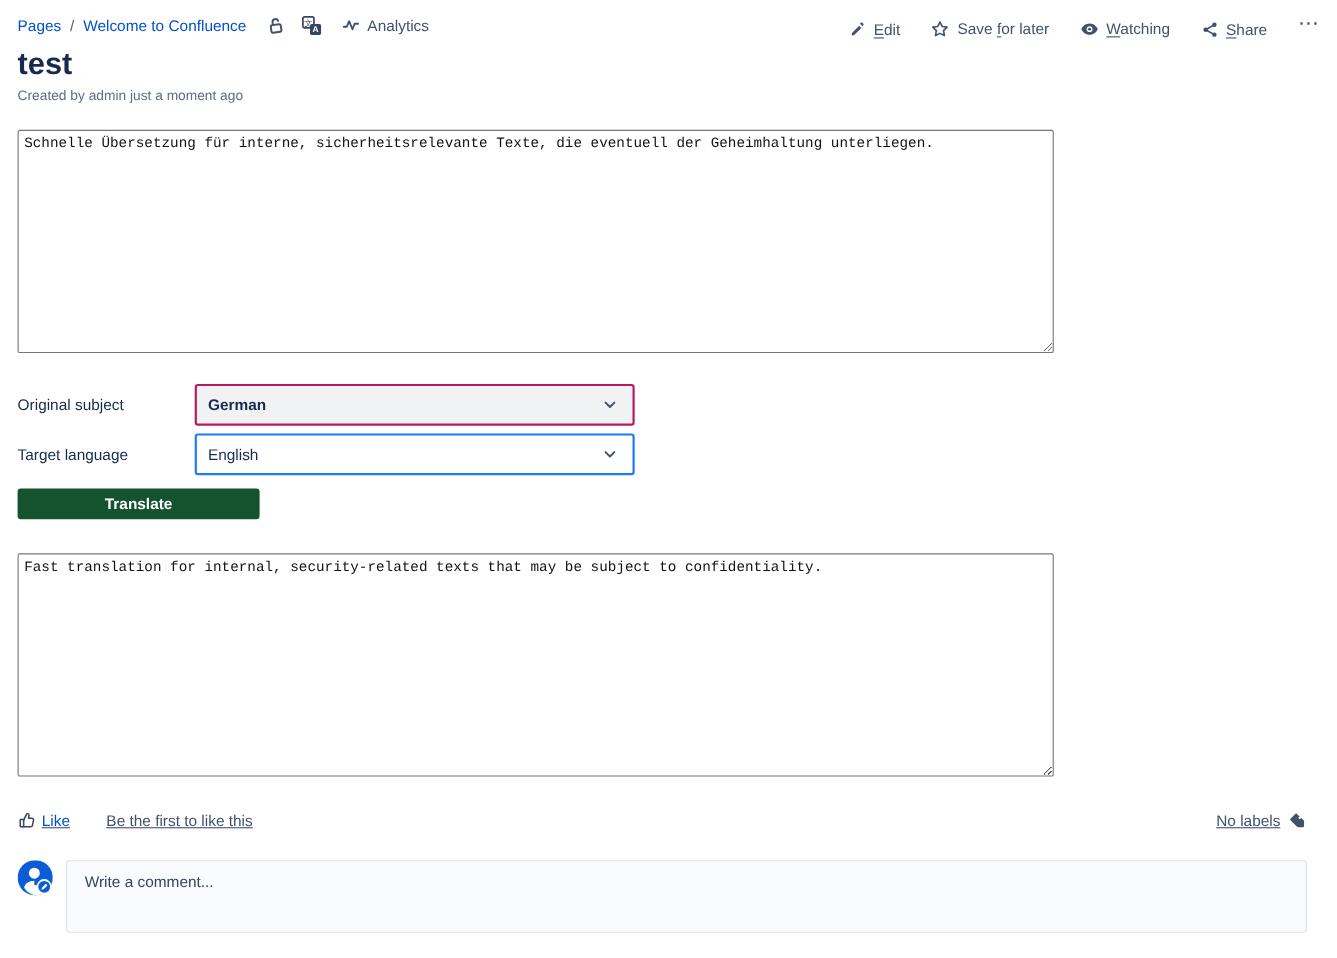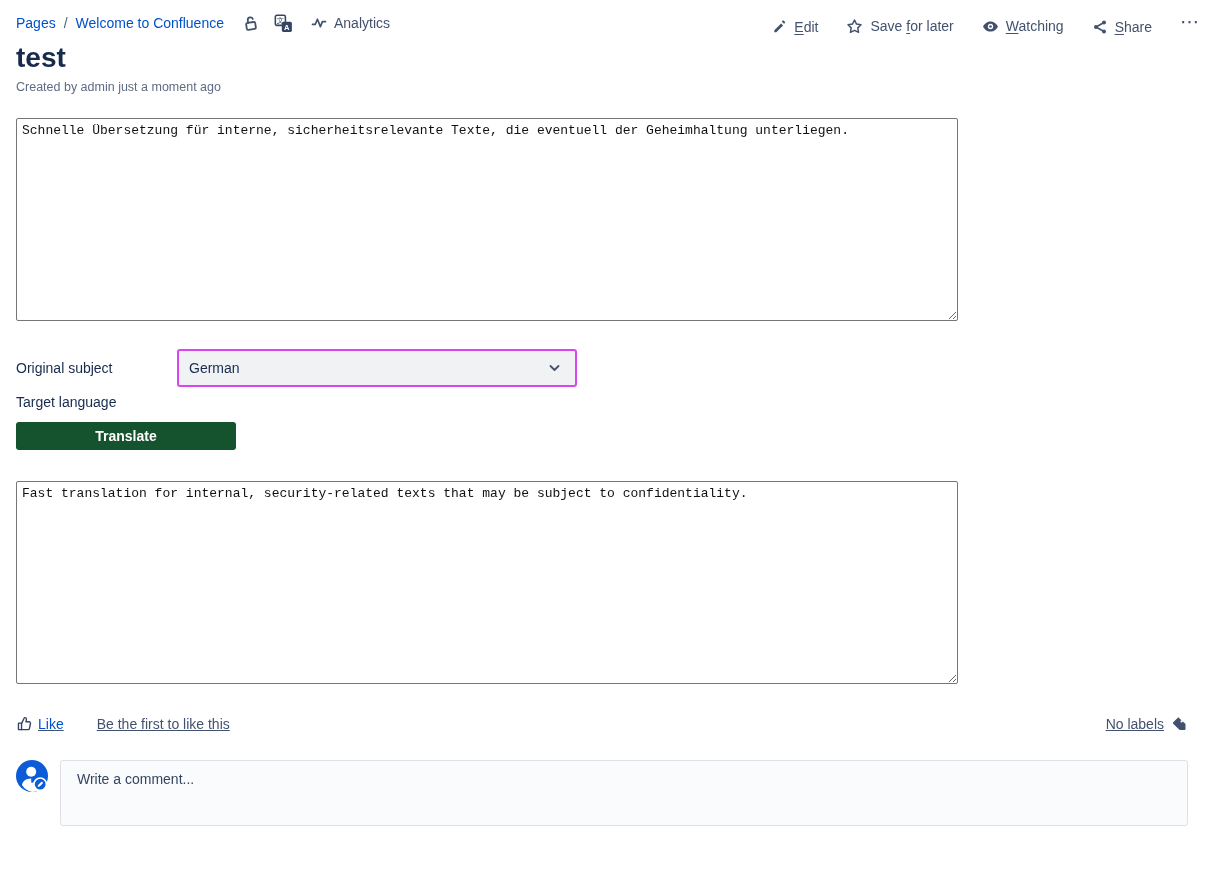--- a/index.html
+++ b/index.html
@@ -35,21 +35,21 @@
   }
   textarea.mono.second { margin-top:31px; }
   .form { margin-top:28px; }
   .form-row { display:flex; align-items:center; }
   .form-row + .form-row { margin-top:7px; }
   .form-label { width:161px; font-size:14px; color:#172B4D; }
   .select {
     width:400px; height:38px; border-radius:3px; display:flex; align-items:center;
     justify-content:space-between; padding:0 15px 0 10px; font-size:14px; cursor:pointer;
   }
-  .select.plain { background:#F1F2F4; border:2px solid #d946ef; }
+  .select.plain { background:#F1F2F4; border:2px solid #be185d;font-weight:bold; }
   .select.focused { background:#ffffff; border:2px solid #1D7AFC; }
   .translate-btn {
     margin-top:12px; width:220px; height:28px; border:none; border-radius:3px;
     background:#14532d; color:#ffffff; font-family:inherit; font-size:14px; font-weight:700;
     cursor:pointer;
   }
   
   .like-row { display:flex; align-items:center; margin-top:31px; padding:0 16px; font-size:14px; color:#42526E;text-decoration:underline; }
   .like-btn { display:flex; align-items:center; gap:5px; color:#0052CC; cursor:pointer; }
   .like-hint { margin-left:33px; }
@@ -157,20 +157,28 @@
         <span>German</span>
         <span>
           <svg width="11" height="8" viewBox="0 0 11 8">
             <polyline points="1.5,2 5.5,6 9.5,2" fill="none" stroke="#44546F" stroke-width="1.8" stroke-linecap="round" stroke-linejoin="round"></polyline>
           </svg>
         </span>
       </div>
     </div>
     <div class="form-row">
       <div class="form-label">Target language</div>
+      <div class="select focused">
+        <span>English</span>
+        <span>
+          <svg width="11" height="8" viewBox="0 0 11 8">
+            <polyline points="1.5,2 5.5,6 9.5,2" fill="none" stroke="#44546F" stroke-width="1.8" stroke-linecap="round" stroke-linejoin="round"></polyline>
+          </svg>
+        </span>
+      </div>
     </div>
   </div>
 
   <button class="translate-btn">Translate</button>
 
   <textarea class="mono second" spellcheck="false" style="">Fast translation for internal, security-related texts that may be subject to confidentiality.</textarea>
 </div>
 
 <div class="like-row">
   <span class="like-btn">

